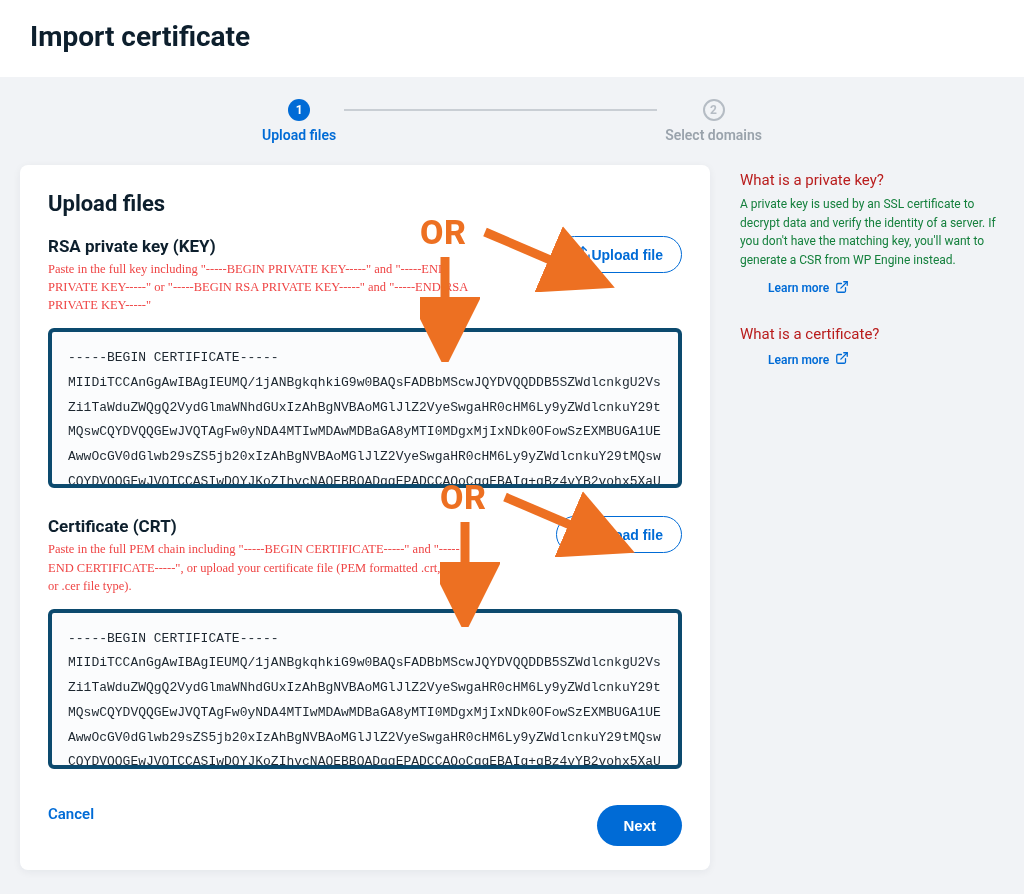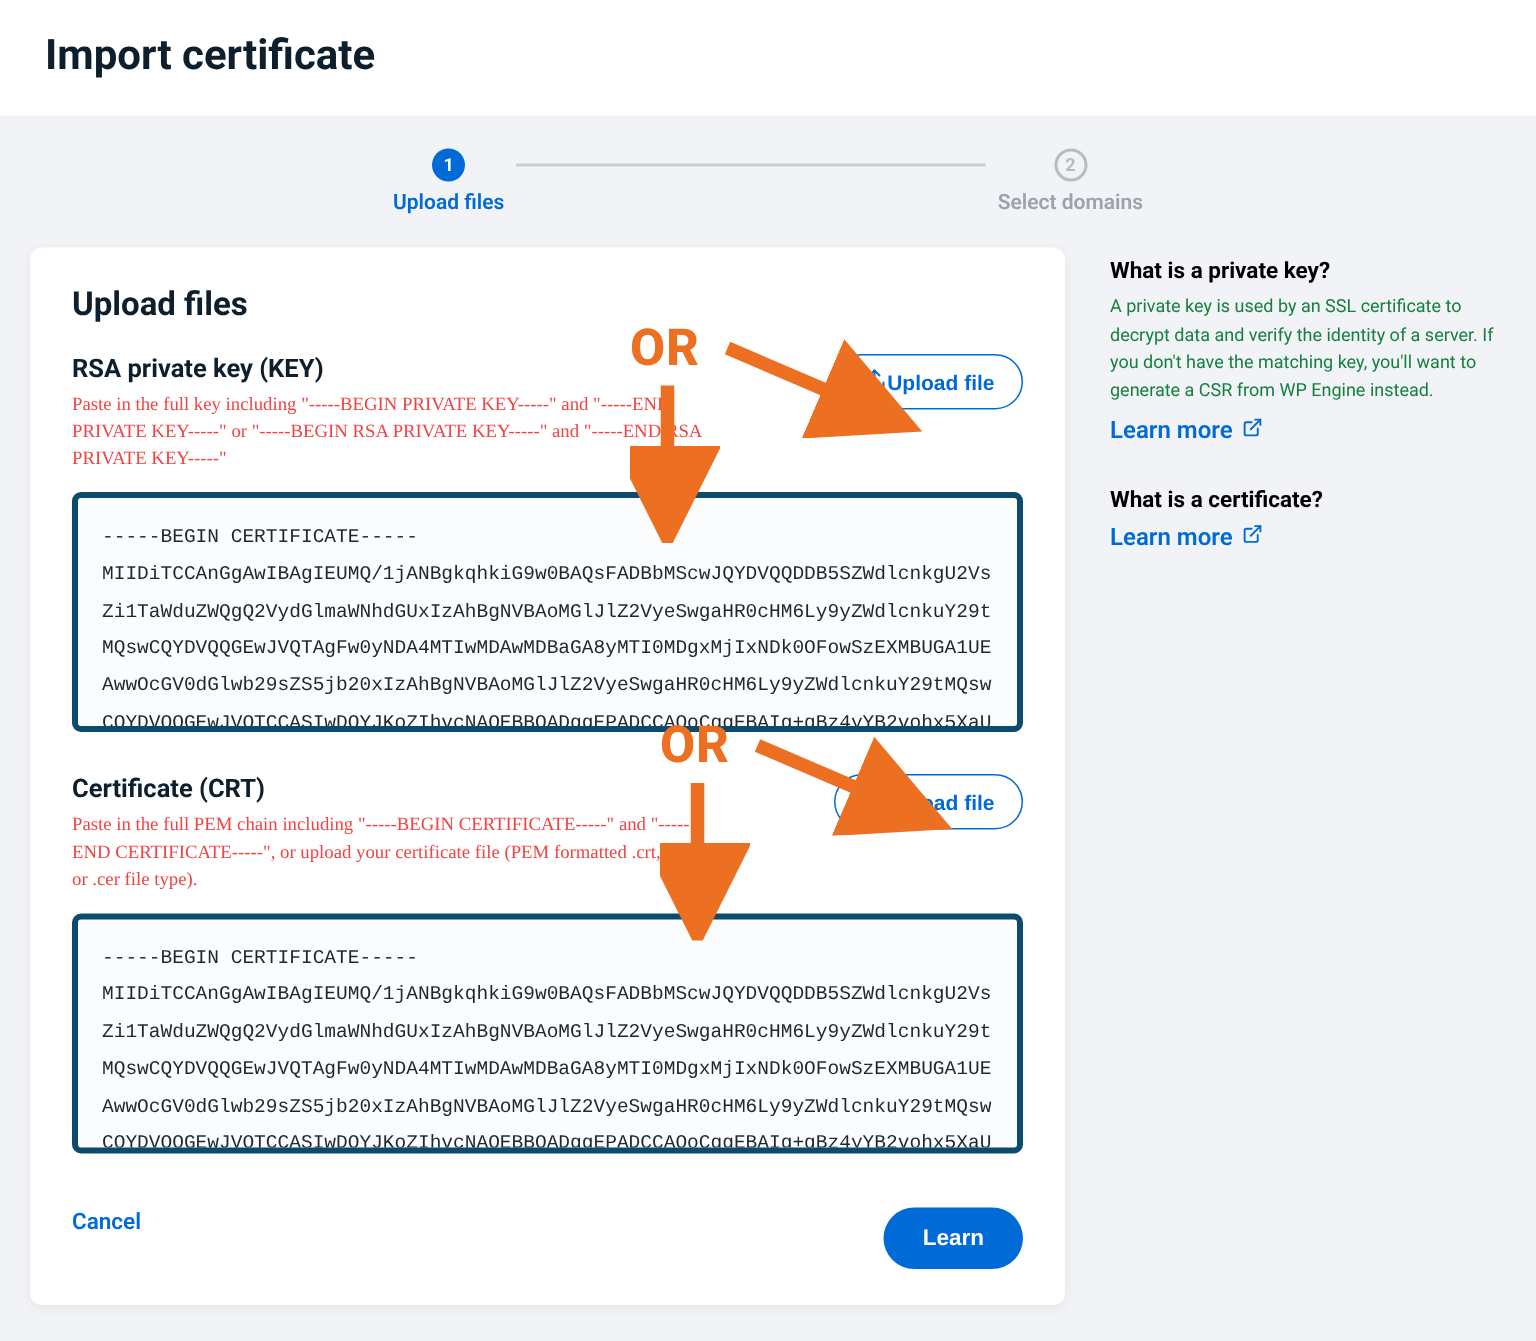--- a/index.html
+++ b/index.html
@@ -109,28 +109,28 @@
       color: #006bd6; font-size: 15px; font-weight: 600; cursor: pointer;
     }
     .next-btn {
       background: #006bd6; color: #fff; border: none;
       border-radius: 28px; padding: 12px 26px;
       font-size: 15px; font-weight: 600; cursor: pointer;
     }
     
     .side-block { margin-bottom: 28px; }
     .side-block h3 {
-      font-size: 15px; font-weight: 700; color: #000000; margin-bottom: 6px;
+      font-size: 15px; font-weight: 400; color: #b91c1c; margin-bottom: 6px;
     }
     .side-block p {
       font-size: 12px; color: #15803d; line-height: 1.55; margin-bottom: 8px;
     }
     .learn-link {
-      color: #006bd6; font-size: 16px; font-weight: 600;
-      display: inline-flex; align-items: flex-end; gap: 6px; cursor: pointer;
+      color: #006bd6; font-size: 12px; font-weight: 600;
+      display: inline-flex; align-items: center; gap: 6px; cursor: pointer; margin-left: 28px;
     }
     .learn-link svg { stroke: #006bd6; }
 
     
     .anno { position: absolute; pointer-events: none; }
     .or-text {
       color: #ed7022; font-weight: 800; font-size: 34px; letter-spacing: 0.5px;
       text-shadow: 0 1px 0 rgba(255,255,255,0.4);
     }
   </style>
@@ -204,21 +204,21 @@
           <div class="code-box">-----BEGIN CERTIFICATE-----
 MIIDiTCCAnGgAwIBAgIEUMQ/1jANBgkqhkiG9w0BAQsFADBbMScwJQYDVQQDDB5SZWdlcnkgU2Vs
 Zi1TaWduZWQgQ2VydGlmaWNhdGUxIzAhBgNVBAoMGlJlZ2VyeSwgaHR0cHM6Ly9yZWdlcnkuY29t
 MQswCQYDVQQGEwJVQTAgFw0yNDA4MTIwMDAwMDBaGA8yMTI0MDgxMjIxNDk0OFowSzEXMBUGA1UE
 AwwOcGV0dGlwb29sZS5jb20xIzAhBgNVBAoMGlJlZ2VyeSwgaHR0cHM6Ly9yZWdlcnkuY29tMQsw
 CQYDVQQGEwJVQTCCASIwDQYJKoZIhvcNAQEBBQADggEPADCCAQoCggEBAIg+qBz4yYB2vohx5XaU</div>
         </div>
 
         <div class="footer-row">
           <span class="cancel-link">Cancel</span>
-          <button class="next-btn">Learn</button>
+          <button class="next-btn">Next</button>
         </div>
       </div>
 
       <div class="side">
         <div class="side-block">
           <h3>What is a private key?</h3>
           <p>A private key is used by an SSL certificate to decrypt data and verify the identity of a server. If you don't have the matching key, you'll want to generate a CSR from WP Engine instead.</p>
           <a class="learn-link">
             <span>Learn more</span>
             <span>

